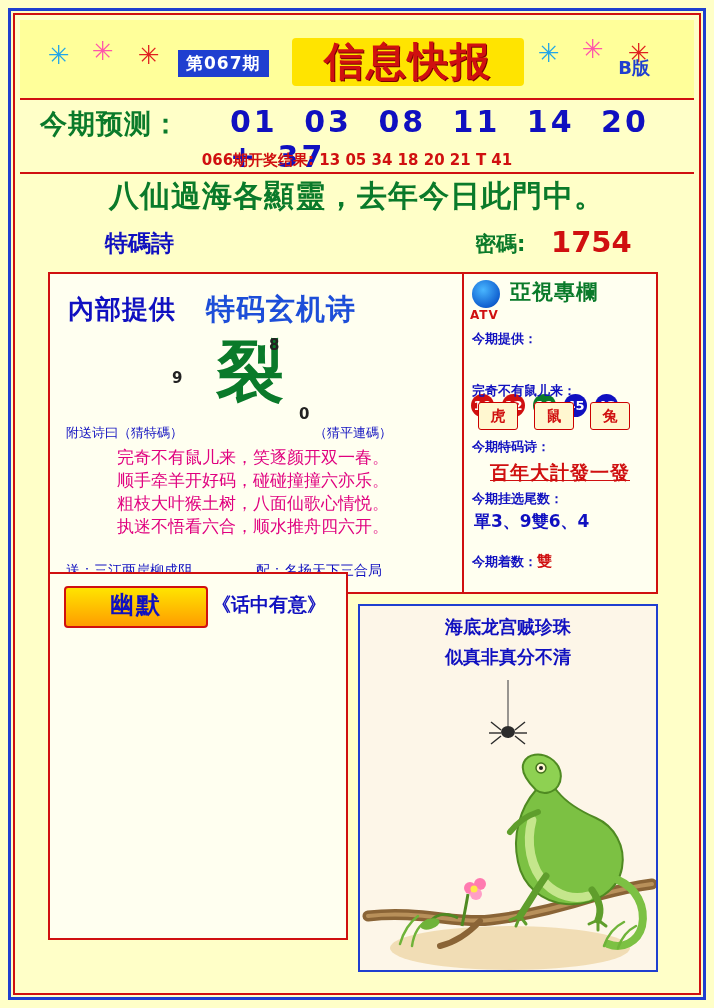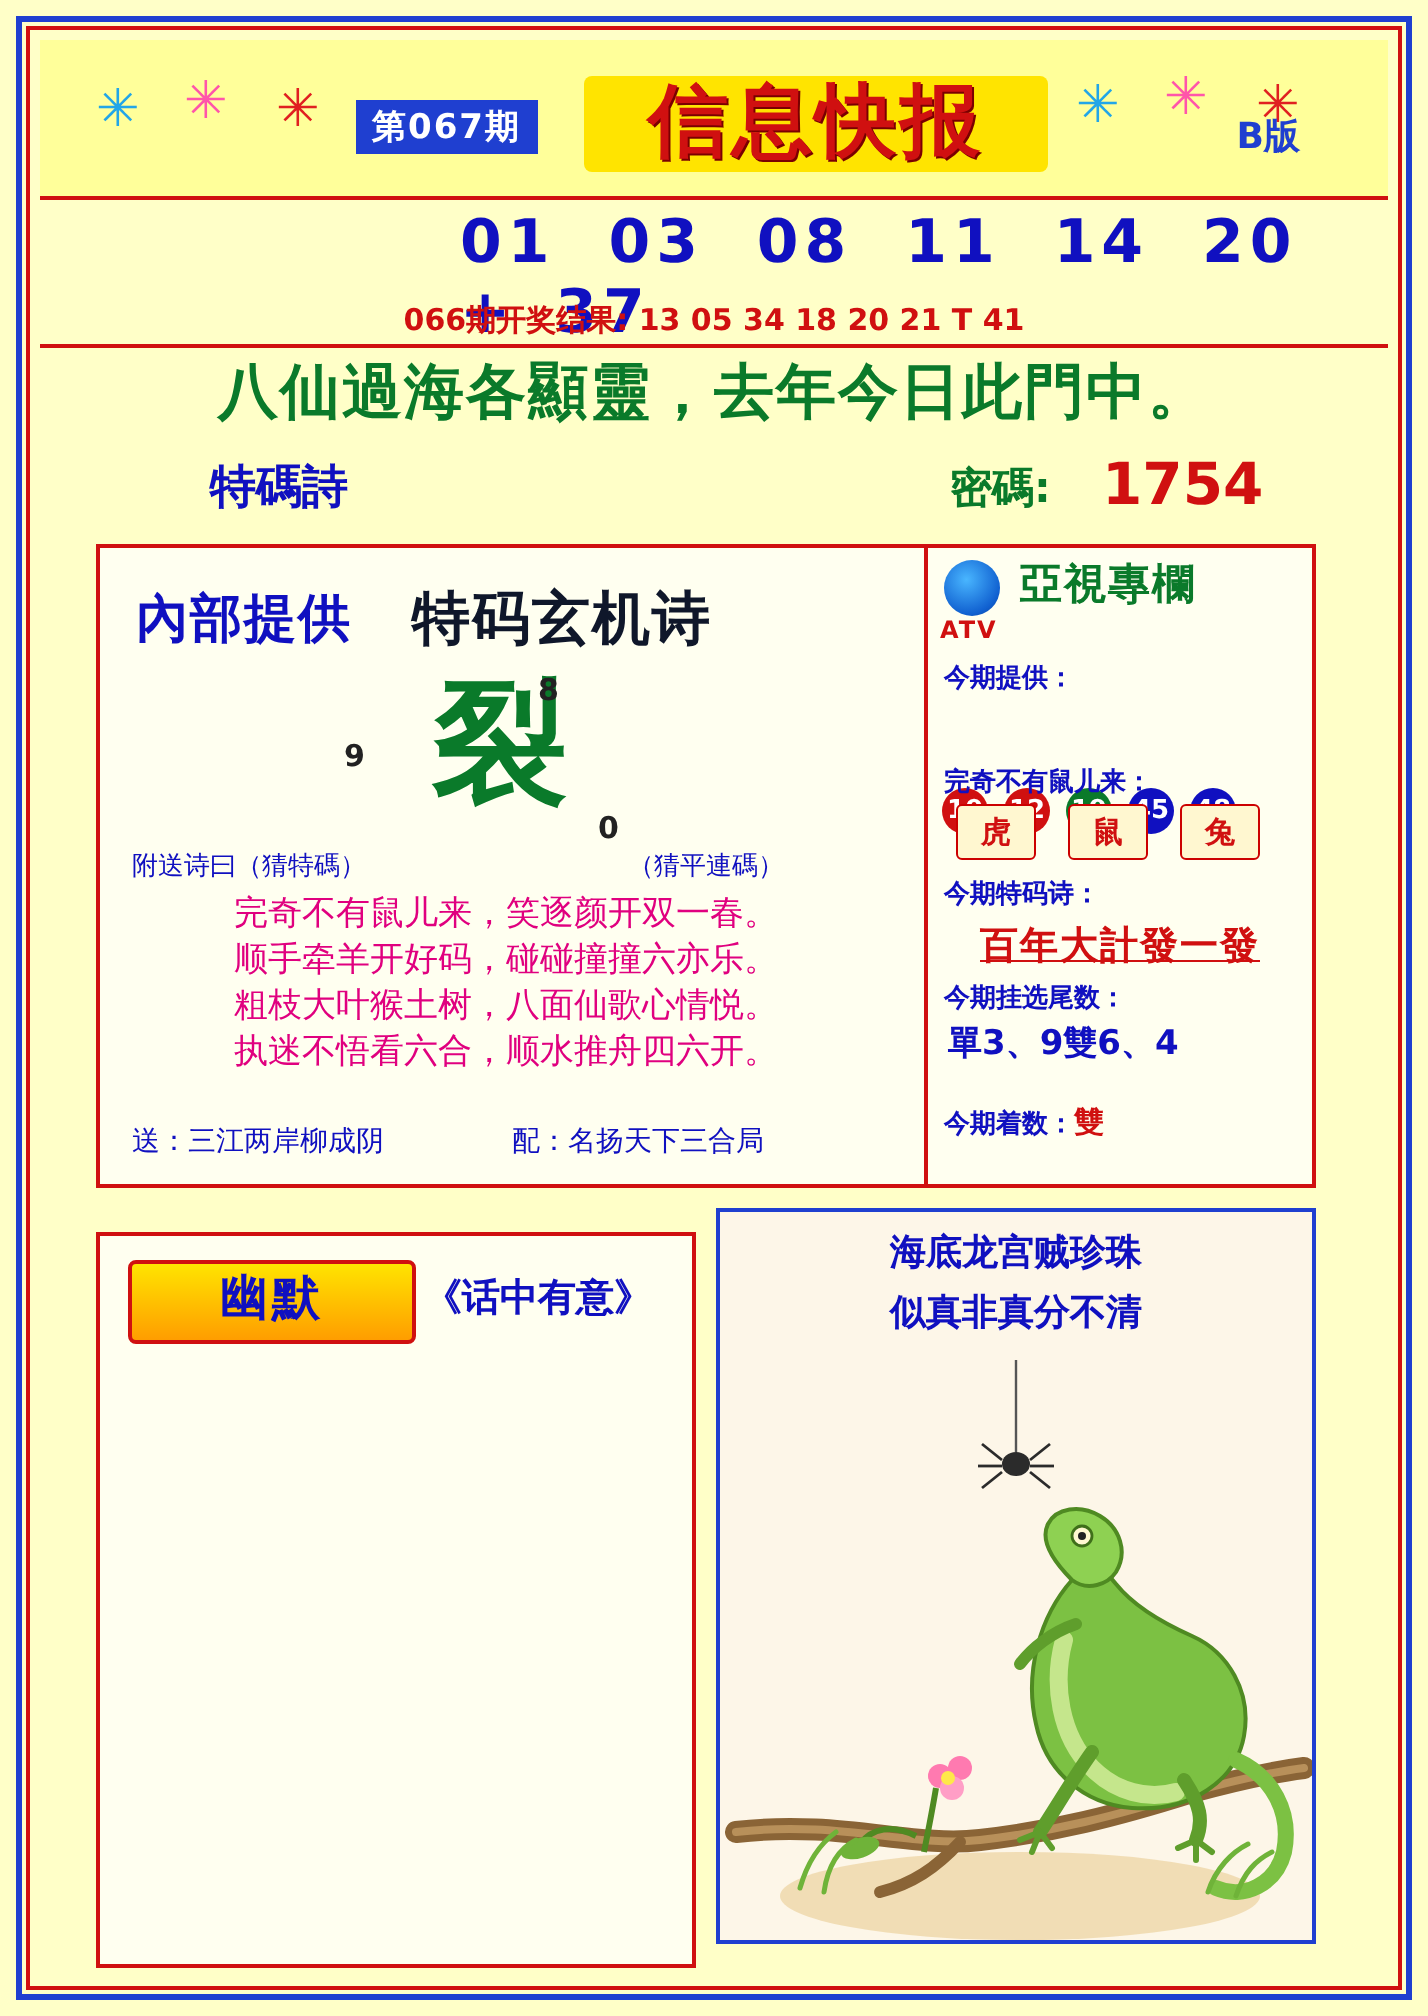--- a/index.html
+++ b/index.html
@@ -145,21 +145,21 @@
   .lp-head{
     position:absolute;left:18px;top:16px;width:368px;height:40px;
   }
   .lp-head .a{
     position:absolute;left:0;top:2px;
     font-size:26px;font-weight:bold;color:#1010c0;
     letter-spacing:1px;
   }
   .lp-head .b{
     position:absolute;left:138px;top:0px;
-    font-size:29px;font-weight:bold;color:#0f172a;
+    font-size:29px;font-weight:bold;color:#1d4ed8;
     letter-spacing:1px;
   }
   .bigchar{
     position:absolute;left:0;top:52px;width:400px;height:86px;
     text-align:center;
   }
   .bigchar .ch{
     font-size:68px;font-weight:bold;color:#0a7a2a;
     font-family:"DejaVu Serif","Liberation Serif",serif;
   }
@@ -255,21 +255,21 @@
     font-size:17px;font-weight:bold;color:#1010c0;
   }
   .rp-color{
     position:absolute;left:8px;top:278px;
     font-size:13px;font-weight:bold;color:#1010c0;
   }
   .rp-color b{color:#d01010;font-size:15px;}
 
   
   .humor-panel{
-    position:absolute;left:48px;top:616px;width:300px;height:368px;
+    position:absolute;left:48px;top:572px;width:300px;height:368px;
     background:#fffff0;
     border:2px solid #d01010;
     box-sizing:border-box;
   }
   .humor-head{
     position:absolute;left:10px;top:10px;width:278px;height:44px;
   }
   .humor-logo{
     position:absolute;left:4px;top:2px;width:140px;height:38px;
     background:linear-gradient(#ffe400,#ff9d00);
@@ -325,20 +325,21 @@
       <span class="flower f-red" style="left:608px;top:20px;">✳</span>
     </div>
     <div class="issue">第067期</div>
     <div class="masthead">
       <span>信息快报</span>
     </div>
     <div class="edition">B版</div>
   </div>
 
   <div class="forecast">
+    <div class="forecast-label">今期预测：</div>
     <div class="forecast-nums">
       <span class="fnum">01</span>
       <span class="fnum">03</span>
       <span class="fnum">08</span>
       <span class="fnum">11</span>
       <span class="fnum">14</span>
       <span class="fnum">20</span>
       <span class="fplus">+</span>
       <span class="fnum">37</span>
     </div>

